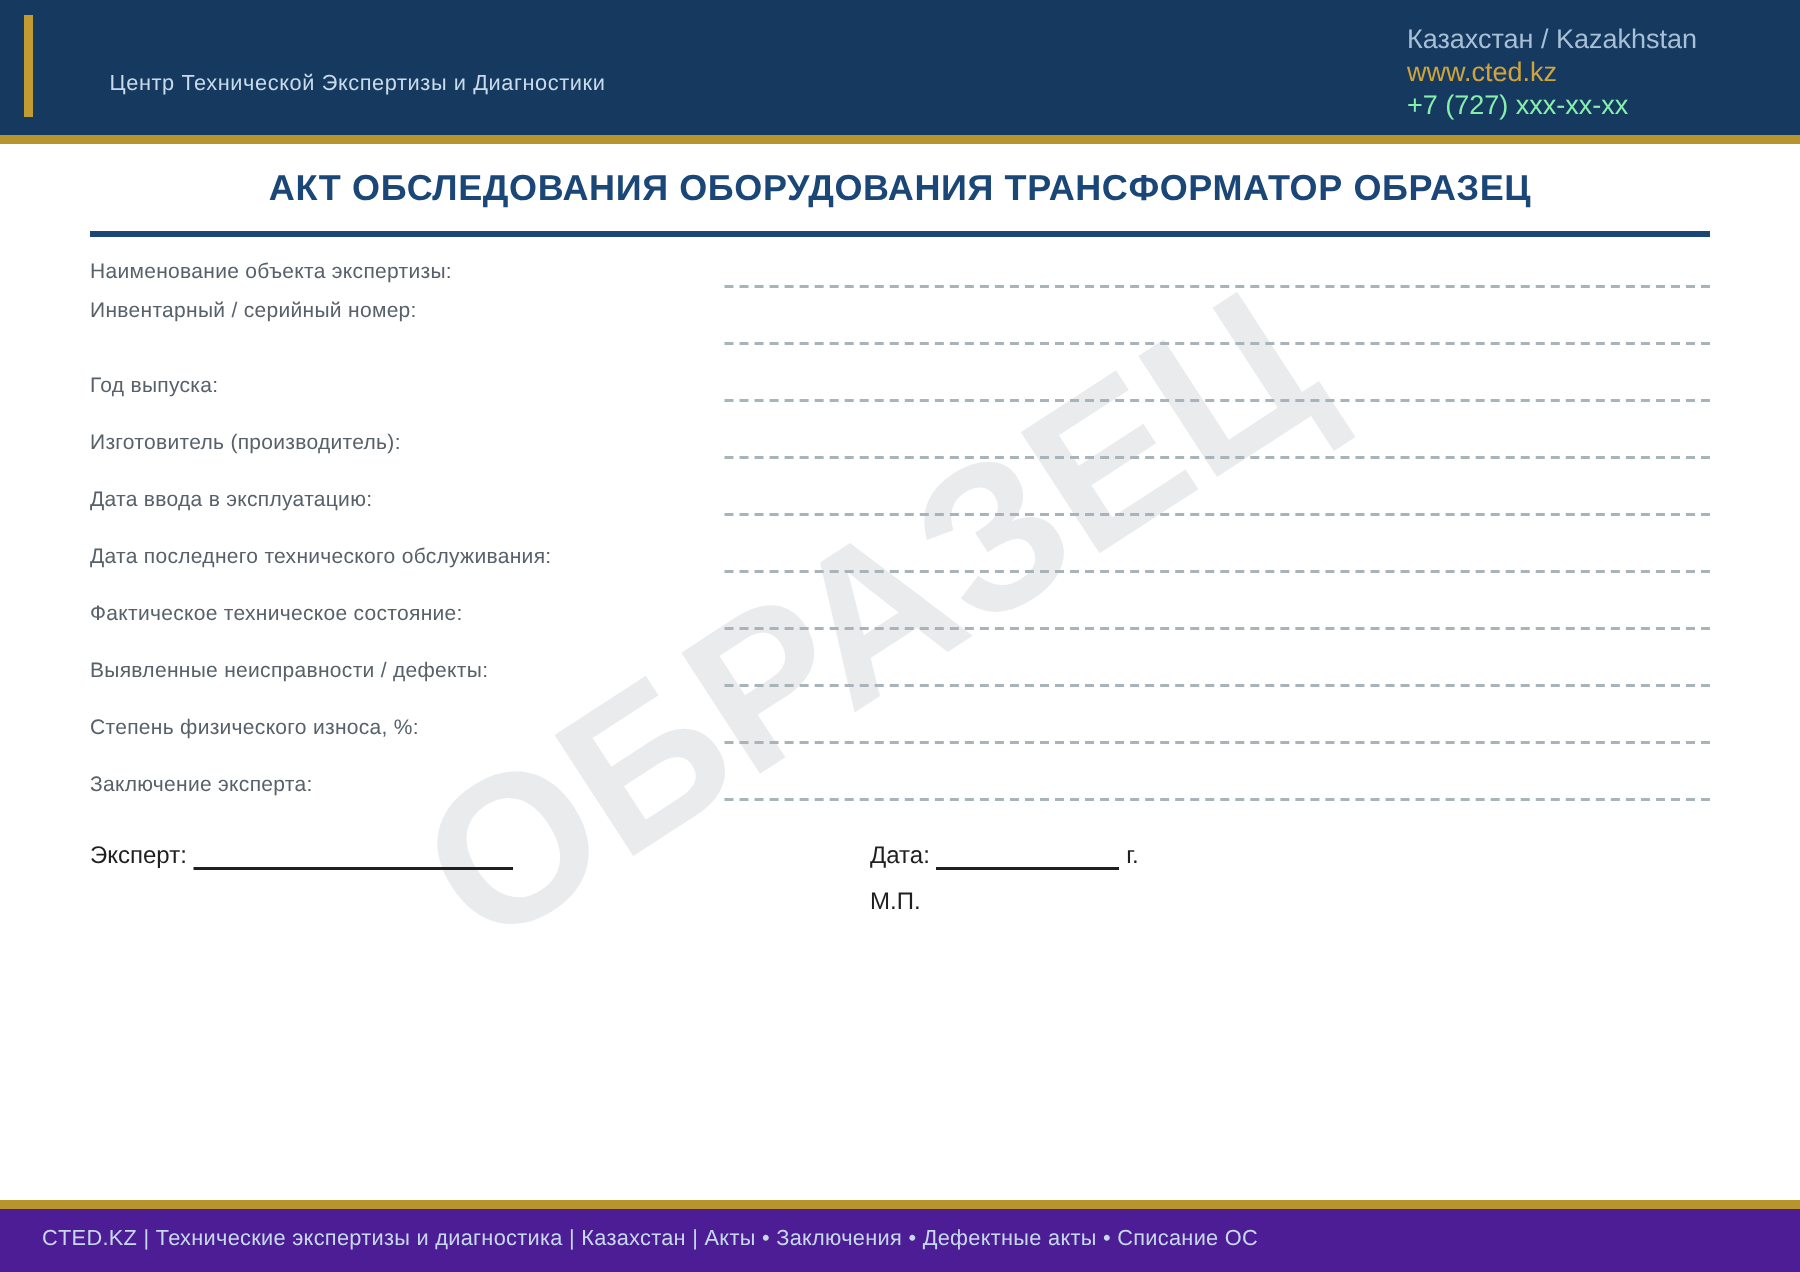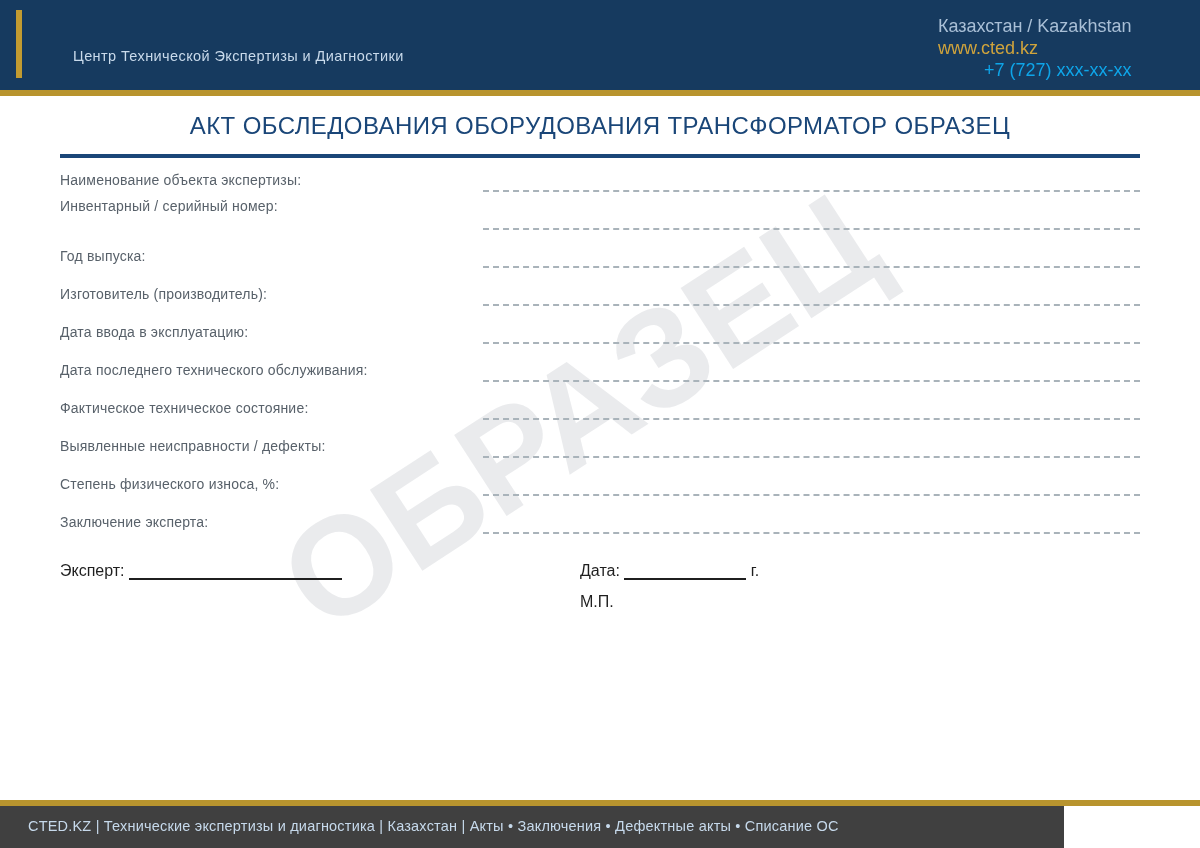--- a/index.html
+++ b/index.html
@@ -25,29 +25,29 @@
   .tagline {
     position:absolute; left:35px; top:48px;
     color:#C9DAEB; font-size:14.5px; letter-spacing:0.4px;margin-left:38px;
   }
   .header-contacts {
     position:absolute; left:938px; top:15px;
     font-size:18px; line-height:22px;
   }
   .contact-region { color:#A9BFD6; }
   .contact-site   { color:#D0A43C; cursor:pointer; }
-  .contact-phone  { color:#0ea5e9;text-align:right; }
+  .contact-phone  { color:#86efac; }
   .gold-strip-top {
     position:absolute; left:0; top:90px; width:1200px; height:6px;
     background:#B8942E;
   }
   
   .doc-title {
     position:absolute; left:0; top:112px; width:1200px;
-    text-align:center; color:#1A4678; font-size:24px; font-weight:normal;
+    text-align:center; color:#1A4678; font-size:24px; font-weight:bold;
     letter-spacing:0.4px;
   }
   .title-rule {
     position:absolute; left:60px; top:154px; width:1080px; height:4px;
     background:#1A4678;
   }
   
   .watermark {
     position:absolute; left:180px; top:330px; width:800px;
     text-align:center; font-size:140px; font-weight:bold;
@@ -69,22 +69,22 @@
   .uline {
     display:inline-block; height:1em; vertical-align:bottom;
     border-bottom:2px solid #1F1F1F;
   }
   
   .gold-strip-bottom {
     position:absolute; left:0; top:800px; width:1200px; height:6px;
     background:#B8942E;
   }
   .footer {
-    position:absolute; left:0; top:806px; width:1064px; height:42px;
-    background:#404040;
+    position:absolute; left:0; top:806px; width:1200px; height:42px;
+    background:#4c1d95;
   }
   .footer-line {
     position:absolute; left:28px; top:12px;
     color:#C6D9EB; font-size:14.5px; letter-spacing:0.2px;
   }
 </style>
 </head>
 <body>
 
 <div class="page">

